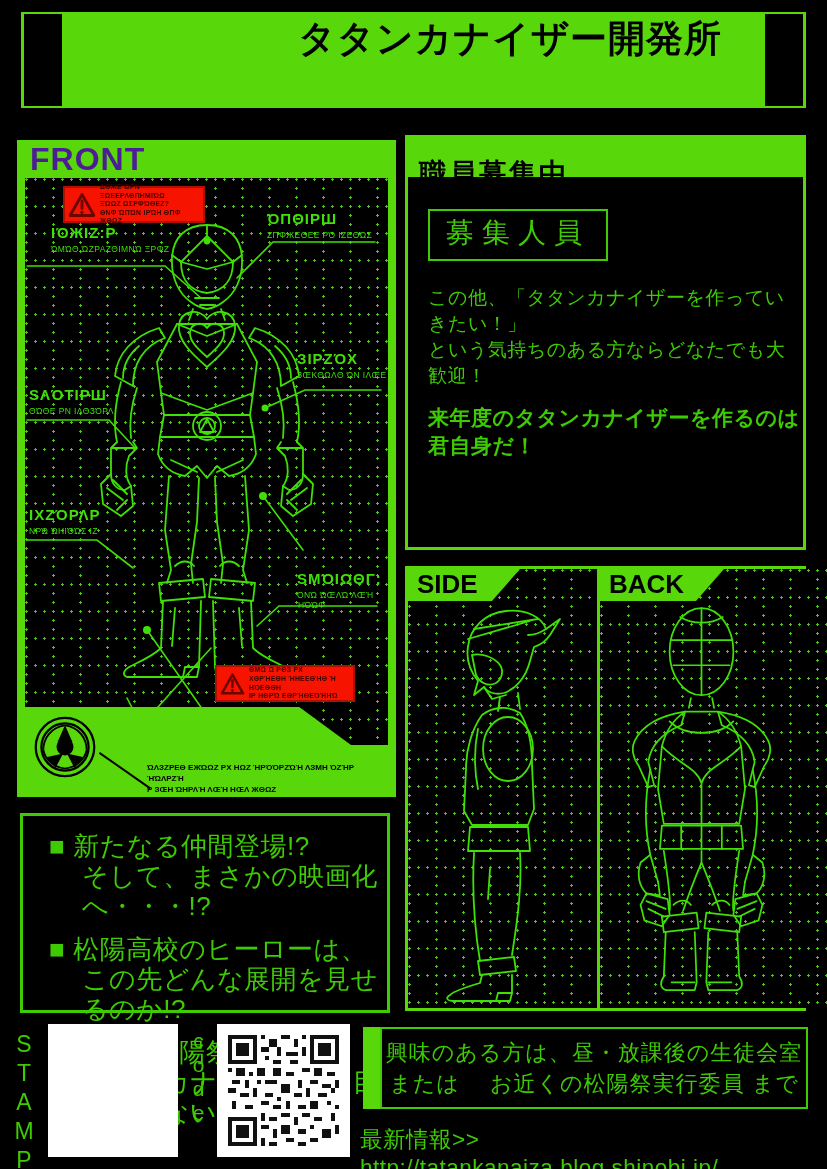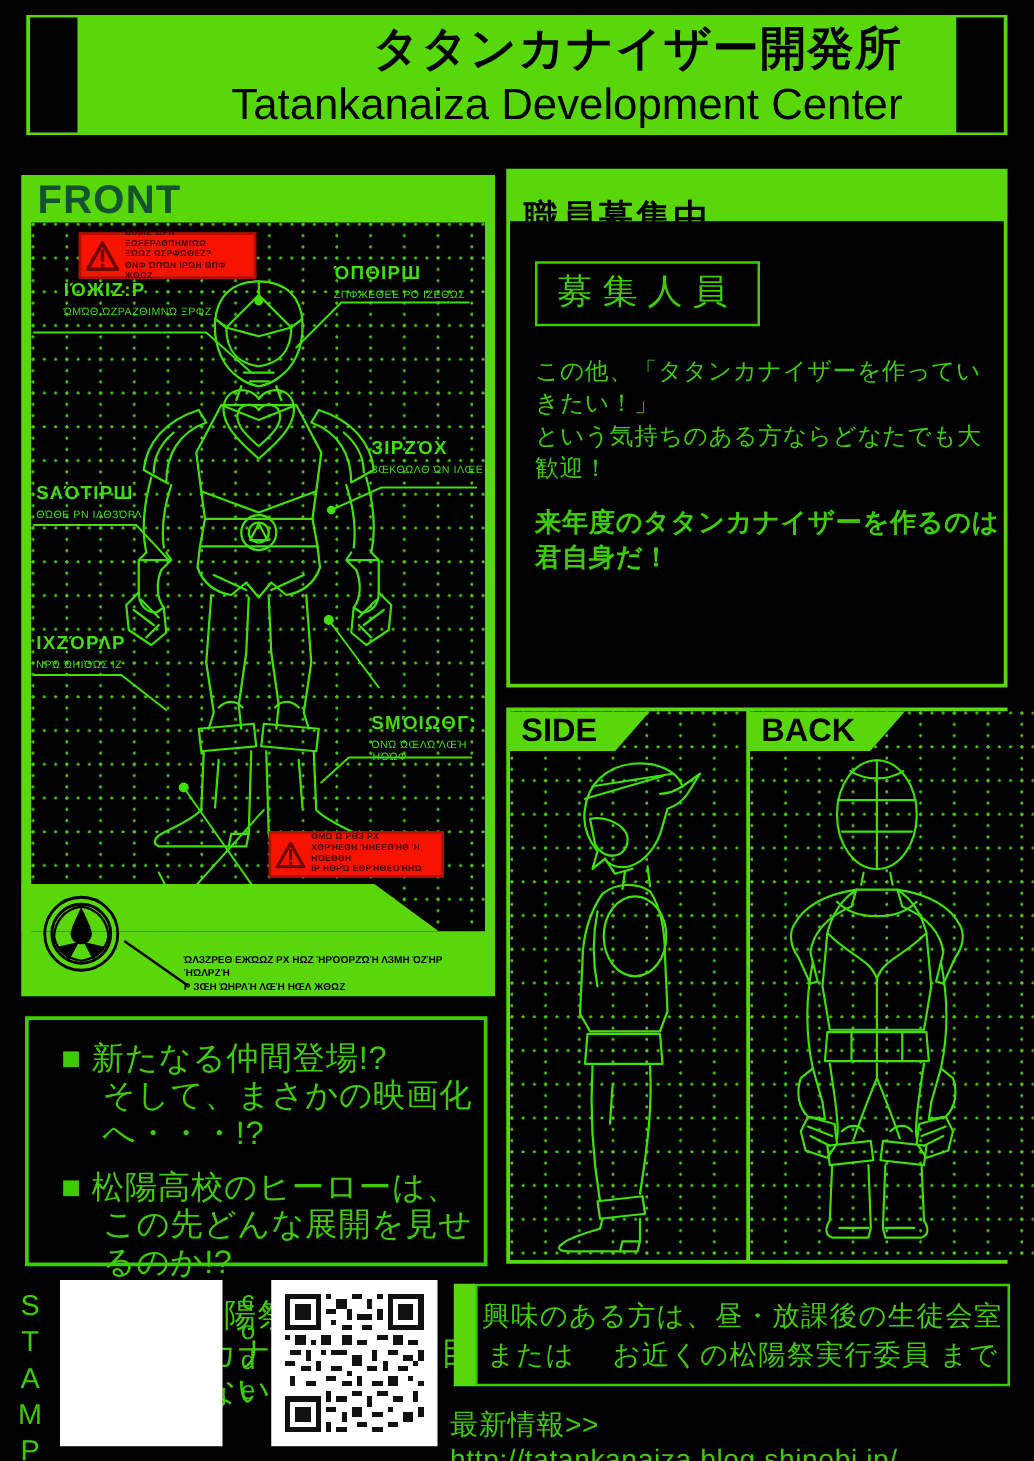--- a/index.html
+++ b/index.html
@@ -19,21 +19,21 @@
   }
   
   .banner{position:absolute;left:21px;top:12px;width:785px;height:96px;background:var(--green);}
   .cap{position:absolute;top:2px;bottom:2px;width:38px;background:#000;}
   .cap.l{left:3px;} .cap.r{right:3px;}
   .banner-titles{position:absolute;right:84px;top:4px;text-align:right;color:#000;}
   .title-jp{font-size:37px;font-weight:700;line-height:46px;letter-spacing:1px;}
   .title-en{font-size:35px;font-weight:500;line-height:44px;}
   
   .front-panel{position:absolute;left:17px;top:140px;width:379px;height:657px;background:var(--green);}
-  .front-label{height:38px;color:#14532d;font-size:32px;font-weight:600;padding:1px 0 0 13px;letter-spacing:1px;}
+  .front-label{height:38px;color:#4c1d95;font-size:32px;font-weight:600;padding:1px 0 0 13px;letter-spacing:1px;}
   .front-grid{position:absolute;left:8px;top:38px;width:363px;height:567px;}
   .front-grid svg.fig{position:absolute;left:0;top:0;z-index:1;}
   .front-grid svg.lines{position:absolute;left:0;top:0;z-index:2;}
   .callout{position:absolute;z-index:3;color:var(--lgreen);}
   .callout .h{font-size:15px;font-weight:700;letter-spacing:1px;}
   .callout .s{font-size:8.5px;letter-spacing:.4px;margin-top:3px;}
   .warnbox{position:absolute;z-index:4;background:var(--red);border:2px solid #b01000;display:flex;align-items:center;padding:1px 3px;}
   .warnbox .wtxt{color:#3f0300;font-size:6.8px;line-height:8.6px;font-weight:700;letter-spacing:.3px;margin-left:4px;}
   .front-notch{position:absolute;left:0;top:567px;width:334px;height:38px;background:var(--green);
     clip-path:polygon(0 0,84.5% 0,100% 100%,0 100%);z-index:5;}
@@ -88,21 +88,20 @@
 </head>
 <body>
 
 <div class="poster">
 
   <div class="banner">
     <div class="cap l"></div>
     <div class="cap r"></div>
     <div class="banner-titles">
       <div class="title-jp">タタンカナイザー開発所</div>
-      <div class="title-en">Tatankanaiza Development Center</div>
     </div>
   </div>
 
   <div class="front-panel">
     <div class="front-label">FRONT</div>
     <div class="front-grid grid">
 
       <svg class="fig" width="363" height="567" viewBox="0 0 363 567">
         <g fill="none" stroke="#3fdf07" stroke-width="1.8" stroke-linejoin="round" stroke-linecap="round">
           <path d="M182,47 C160,47 148,60 147,80 C146,100 154,116 166,124 C171,128 176,130 182,131 C188,130 193,128 198,124 C210,116 218,100 217,80 C216,60 204,47 182,47 Z"></path>

